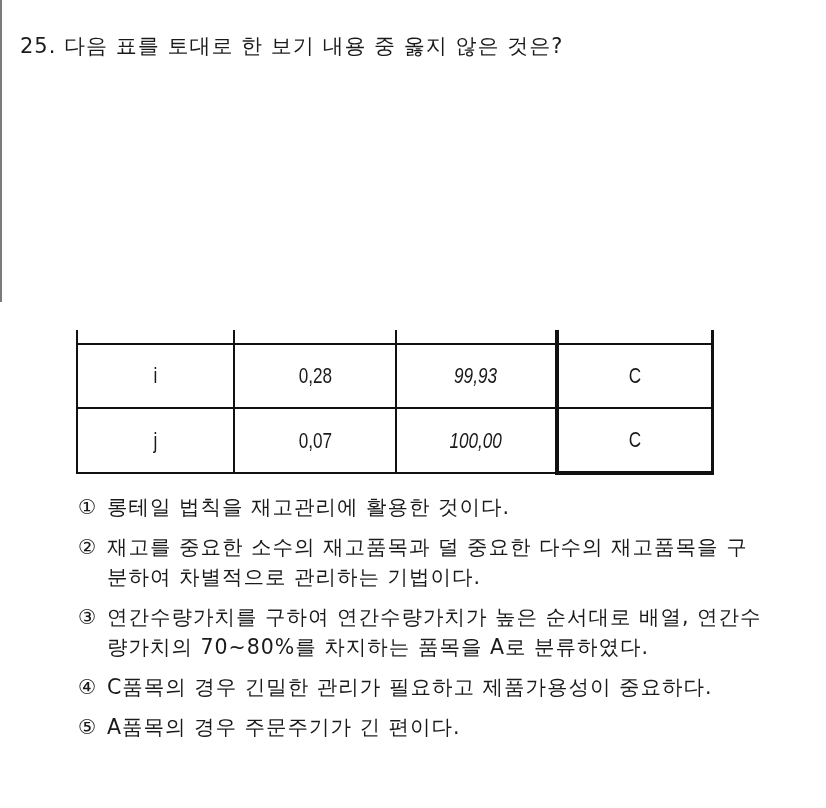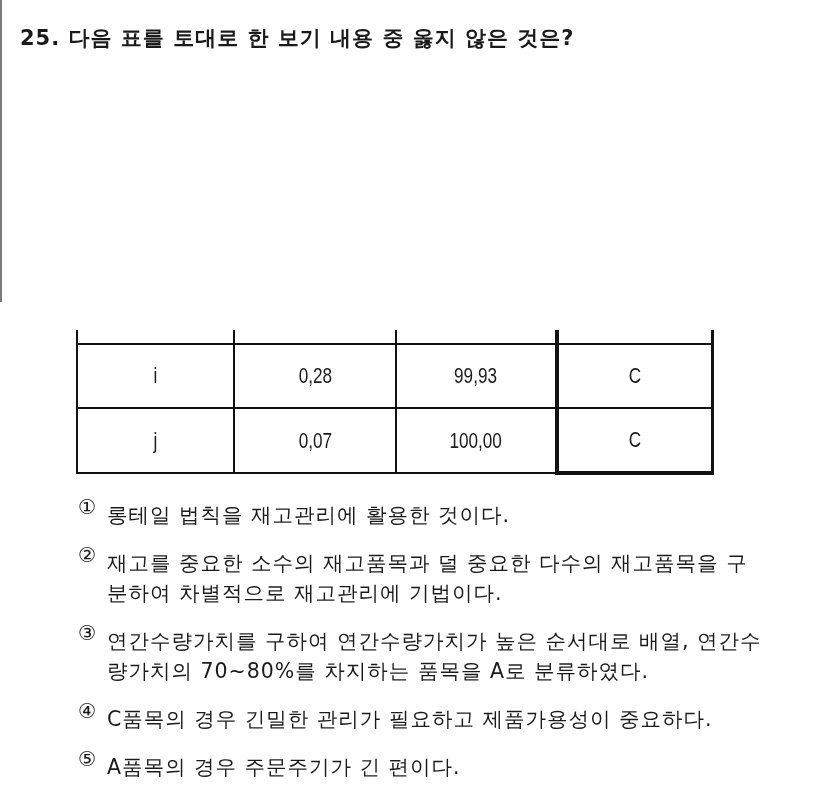--- a/index.html
+++ b/index.html
@@ -6,53 +6,53 @@
     body {
       width: 826px; height: 808px; position: relative; overflow: hidden;
       font-family: "DejaVu Sans", "Liberation Sans", sans-serif;
       color: #1a1a1a;
     }
     .left-border {
       position: absolute; left: 0; top: 0; width: 2px; height: 302px;
       background: #7a7a7a;
     }
     .question {
-      position: absolute; left: 20px; top: 24px;
-      font-size: 21px; letter-spacing: 1px; white-space: nowrap; font-weight: bold;
+      position: absolute; left: 20px; top: 32px;
+      font-size: 21px; letter-spacing: 1px; white-space: nowrap;
     }
     .table-wrap {
       position: absolute; left: 76px; top: 330px;
     }
     table.data {
       border-collapse: collapse;
       font-family: "Liberation Sans Narrow", "Liberation Sans", sans-serif;
     }
     table.data td {
       height: 62px; text-align: center; font-size: 22px;
       border: 2px solid #111; padding: 0;
       font-stretch: condensed;
       transform-origin: center;
     }
     table.data tr.stub td {
       height: 13px; border-top: none; border-bottom: 2px solid #111;
     }
     table.data td.c1 { width: 155px; }
     table.data td.c2 { width: 160px; margin-left: 6px; }
-    table.data td.c3 { width: 158px; }
+    table.data td.c3 { width: 158px; font-style: italic; }
     table.data td.c4 { width: 152px; border-left: 4px solid #111; border-right: 3px solid #111; }
     table.data tr:last-child td.c4 { border-bottom: 4px solid #111; }
     table.data tr.stub td:first-child { border-left: 2px solid #111; }
     .num { display: inline-block; transform: scaleX(0.78); }
     .options {
       position: absolute; left: 78px; top: 492px; width: 690px;
       font-size: 20.5px; line-height: 30px; letter-spacing: 1px;
     }
     .option { display: flex; margin-bottom: 10px; }
     .option .marker { width: 29px; flex: none; }
-    .option .text { flex: 1; margin-top: 8px; }
+    .option .text { flex: 1; }
   </style>
 </head>
 <body>
 
 <div class="left-border"></div>
 
 <div class="question">25. 다음 표를 토대로 한 보기 내용 중 옳지 않은 것은?</div>
 
 <div class="table-wrap">
   <table class="data">
@@ -79,21 +79,21 @@
     </table>
 </div>
 
 <div class="options">
   <div class="option">
     <span class="marker">①</span>
     <span class="text">롱테일 법칙을 재고관리에 활용한 것이다.</span>
   </div>
   <div class="option">
     <span class="marker">②</span>
-    <span class="text">재고를 중요한 소수의 재고품목과 덜 중요한 다수의 재고품목을 구분하여 차별적으로 재고관리에 기법이다.</span>
+    <span class="text">재고를 중요한 소수의 재고품목과 덜 중요한 다수의 재고품목을 구분하여 차별적으로 관리하는 기법이다.</span>
   </div>
   <div class="option">
     <span class="marker">③</span>
     <span class="text">연간수량가치를 구하여 연간수량가치가 높은 순서대로 배열, 연간수량가치의 70~80%를 차지하는 품목을 A로 분류하였다.</span>
   </div>
   <div class="option">
     <span class="marker">④</span>
     <span class="text">C품목의 경우 긴밀한 관리가 필요하고 제품가용성이 중요하다.</span>
   </div>
   <div class="option">

